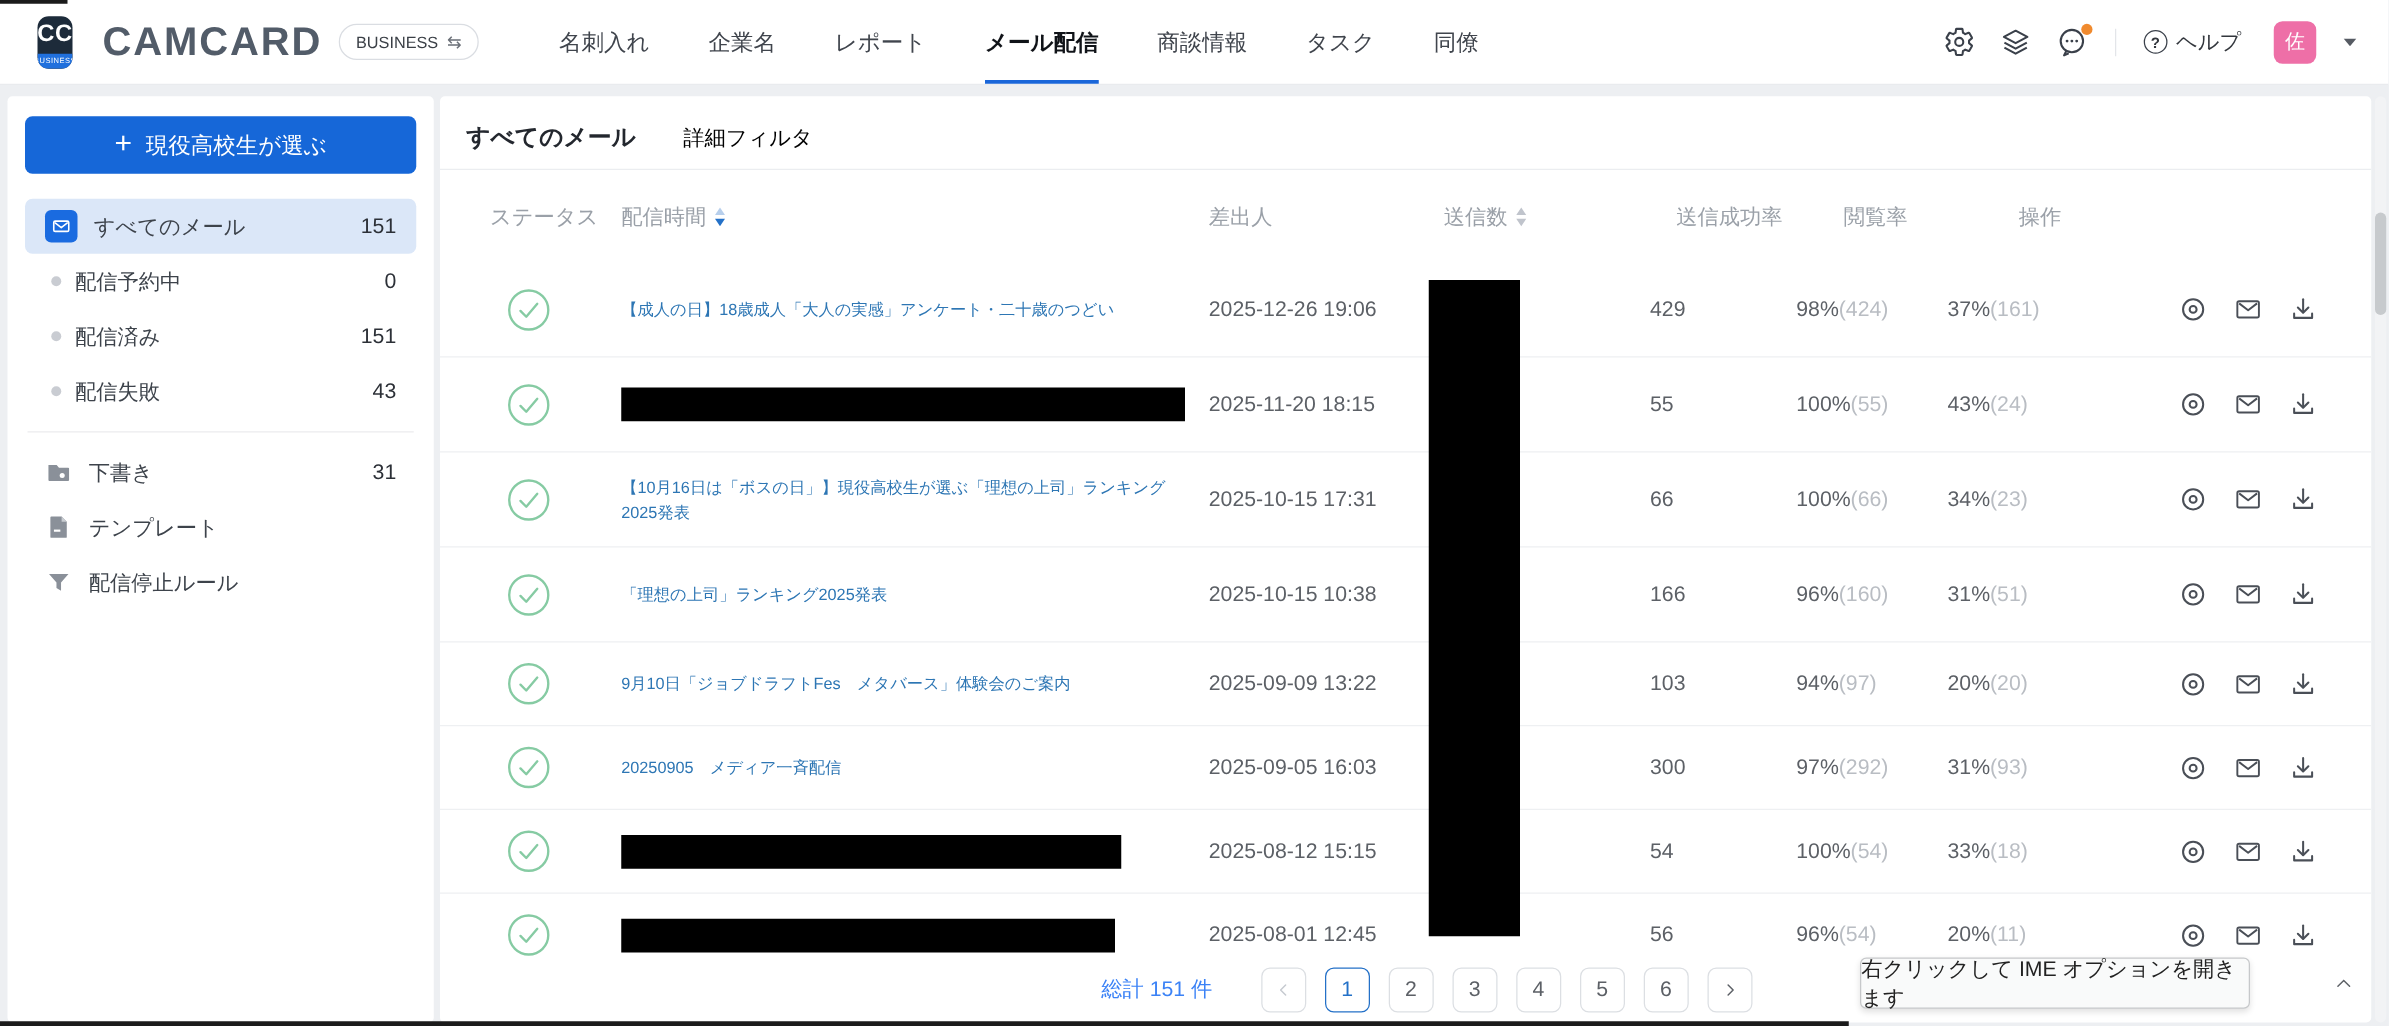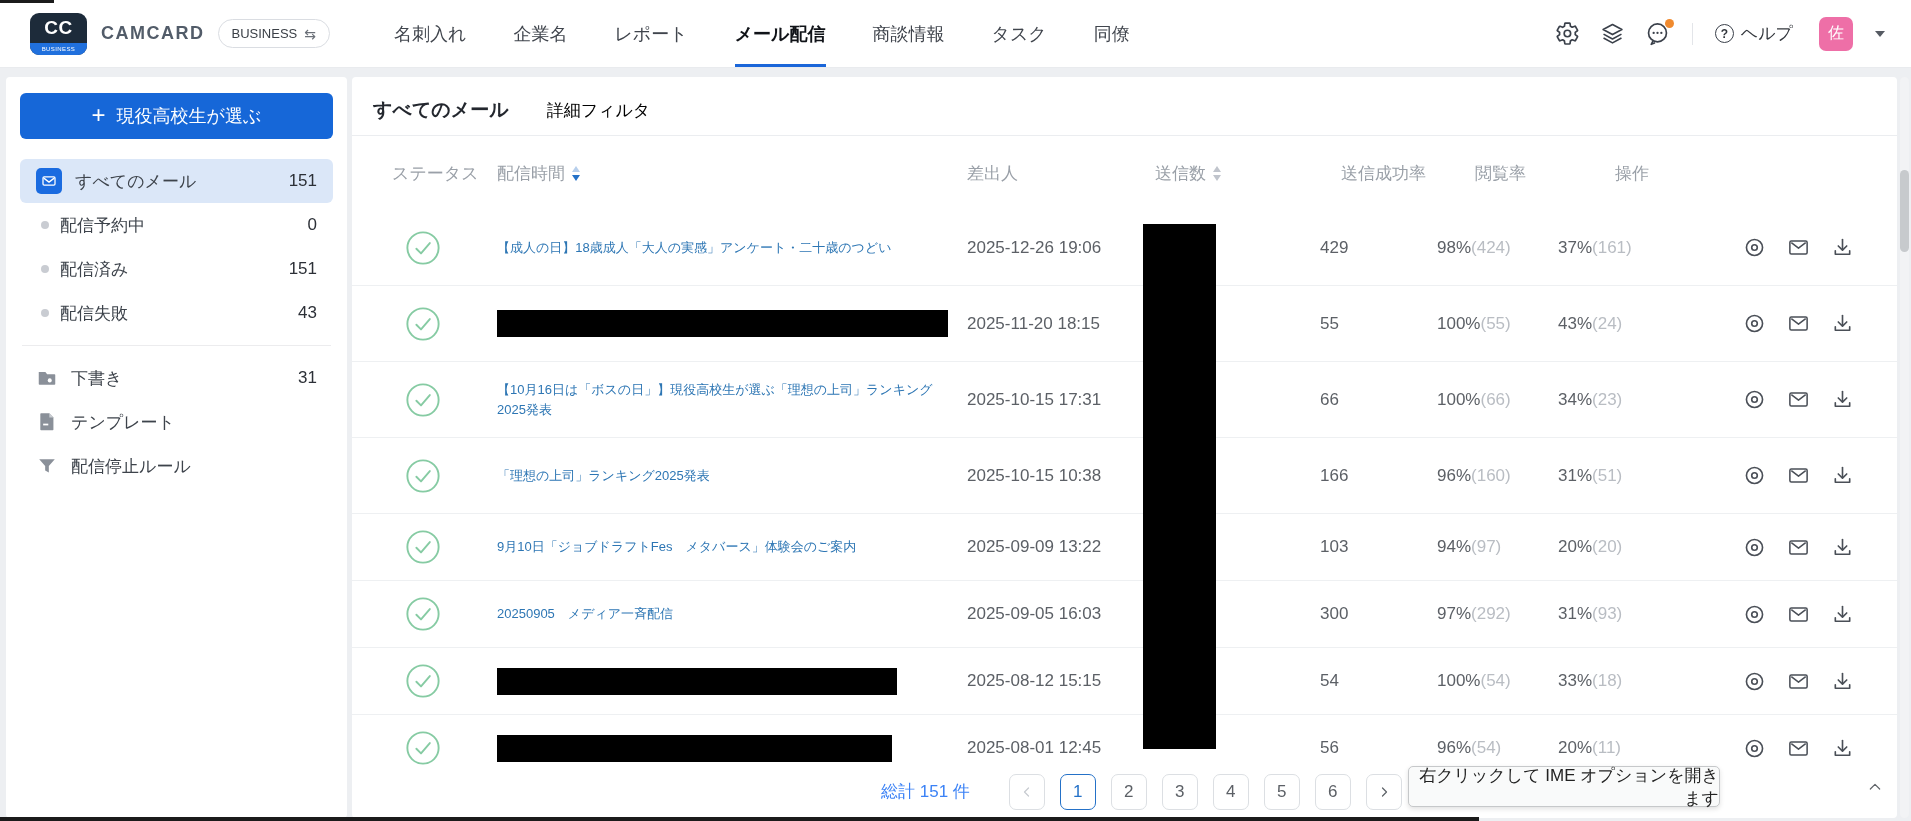--- a/index.html
+++ b/index.html
@@ -1,24 +1,24 @@
 <!DOCTYPE html>
 <html><head>
 <meta charset="utf-8">
 <style>
   html,body{margin:0;padding:0;background:#edeff2;font-family:"Liberation Sans","DejaVu Sans",sans-serif;}
   .screen{position:relative;width:1911px;height:821px;overflow:hidden;background:#edeff2;}
 
   
   .topbar{position:absolute;top:0;left:0;width:100%;height:68px;background:#fff;border-bottom:1px solid #e9ebee;display:flex;align-items:stretch;padding:0 26px 0 30px;box-sizing:border-box;}
   .logo-group{display:flex;align-items:center;}
-  .logo-cc{width:57px;height:42px;border-radius:9px;background:#1d2b3a;position:relative;display:flex;justify-content:center;overflow:hidden;flex:none;}
+  .logo-cc{width:28px;height:42px;border-radius:9px;background:#1d2b3a;position:relative;display:flex;justify-content:center;overflow:hidden;flex:none;}
   .logo-cc .cc{color:#fff;font-weight:800;font-size:19px;margin-top:4px;letter-spacing:.5px;}
   .logo-cc .sub{position:absolute;bottom:0;left:0;right:0;height:12px;background:#2070dd;color:#fff;font-size:6px;display:flex;align-items:center;justify-content:center;letter-spacing:.4px;}
-  .brand{margin-left:14px;font-size:18px;font-weight:700;color:#525c69;letter-spacing:1.5px;}
+  .brand{margin-left:24px;font-size:32px;font-weight:700;color:#525c69;letter-spacing:1.5px;}
   .pill{margin-left:13px;border:1px solid #dadde2;border-radius:15px;height:27px;display:flex;align-items:center;gap:7px;padding:0 13px;font-size:13px;color:#3a3f46;cursor:pointer;}
   .pill .swap{font-size:14px;color:#6b7078;}
   .nav{margin-left:64px;display:flex;gap:47px;}
   .nav-item{display:flex;align-items:center;font-size:18px;color:#40454d;cursor:pointer;border-bottom:3px solid transparent;padding-top:3px;box-sizing:border-box;}
   .nav-item.active{font-weight:700;color:#101318;border-bottom-color:#1a66d9;}
   .top-actions{margin-left:auto;display:flex;align-items:center;gap:20px;}
   .ticon{width:25px;height:25px;color:#3a404a;cursor:pointer;display:block;}
   .chat-wrap{position:relative;cursor:pointer;}
   .chat-dot{position:absolute;top:-2px;right:-4px;width:9px;height:9px;border-radius:50%;background:#f08a2e;}
   .tdivider{width:1px;height:22px;background:#e3e5e9;margin:0 2px;}
@@ -78,21 +78,21 @@
   .pager{height:51px;display:flex;align-items:center;gap:15px;padding-left:529px;font-size:17px;color:#5c6066;box-sizing:border-box;}
   .pager .total{margin-right:24px;color:#3b82f6;}
   .pbtn{min-width:36px;height:36px;border:1px solid #dcdfe3;border-radius:7px;background:#fff;display:flex;align-items:center;justify-content:center;font-size:17px;color:#5c6066;cursor:pointer;box-sizing:border-box;}
   .pbtn.current{border-color:#2471c8;color:#2471c8;}
   .pbtn.disabled{color:#c6cad0;cursor:default;}
   .pbtn svg{width:12px;height:12px;display:block;}
 
   
   .scroll-track{position:absolute;right:2px;top:77px;width:9px;height:741px;background:#f2f3f5;border-radius:5px;}
   .scroll-thumb{position:absolute;right:2px;top:170px;width:9px;height:82px;background:#c7cacd;border-radius:5px;cursor:pointer;}
-  .ime-tip{position:absolute;left:1408px;top:766px;width:312px;height:41px;background:#f9fafa;border:1px solid #c6c8ca;border-radius:5px;box-shadow:0 2px 5px rgba(0,0,0,.12);display:flex;align-items:center;justify-content:center;font-size:17px;color:#222;box-sizing:border-box;text-align:right;}
+  .ime-tip{position:absolute;left:1488px;top:766px;width:312px;height:41px;background:#f9fafa;border:1px solid #c6c8ca;border-radius:5px;box-shadow:0 2px 5px rgba(0,0,0,.12);display:flex;align-items:center;justify-content:center;font-size:17px;color:#222;box-sizing:border-box;}
   .ime-chevron{position:absolute;left:1858px;top:772px;width:34px;height:30px;display:flex;align-items:center;justify-content:center;color:#5f6368;cursor:pointer;}
   .edge-top{position:absolute;left:0;top:0;width:54px;height:3px;background:#1b1b1b;}
   .edge-bottom{position:absolute;left:0;top:817px;width:1479px;height:4px;background:#1b1b1b;}
 </style>
 </head>
 <body>
 
 <div class="screen">
 
   <header class="topbar">

